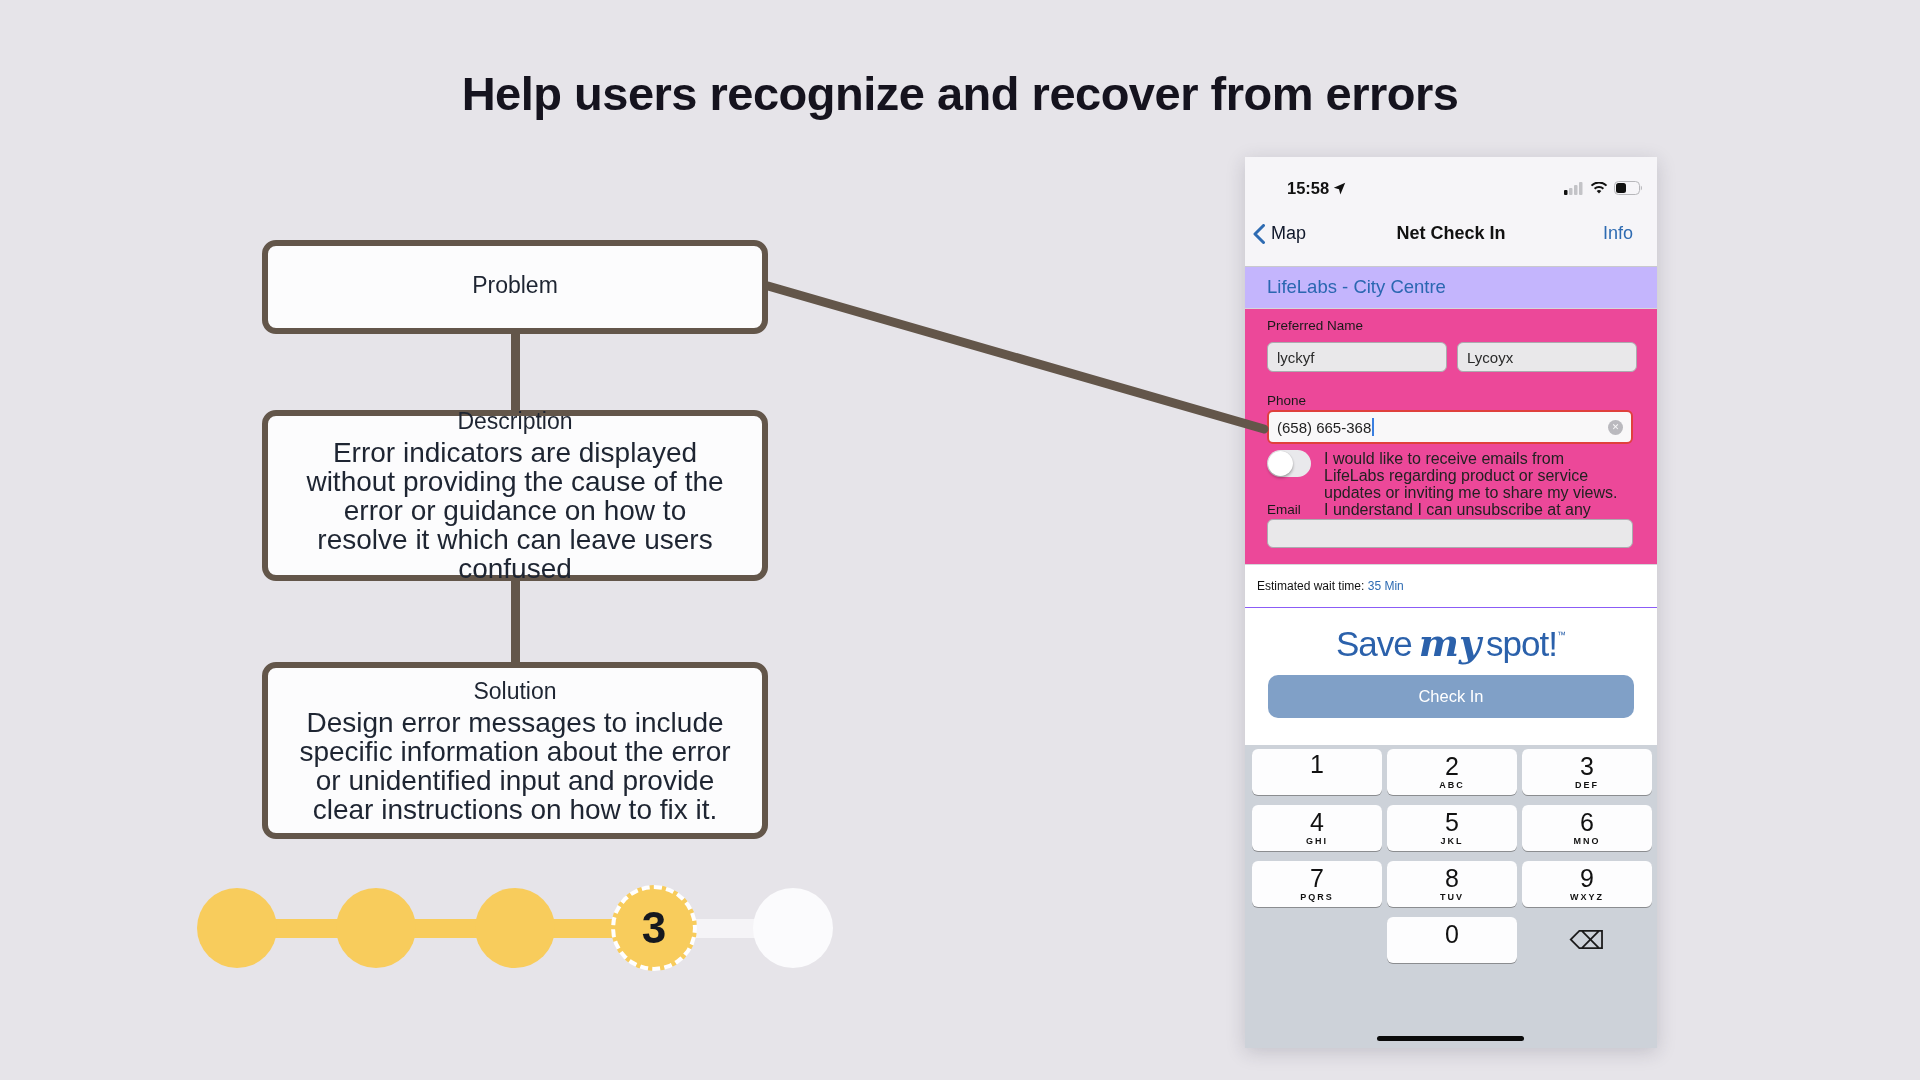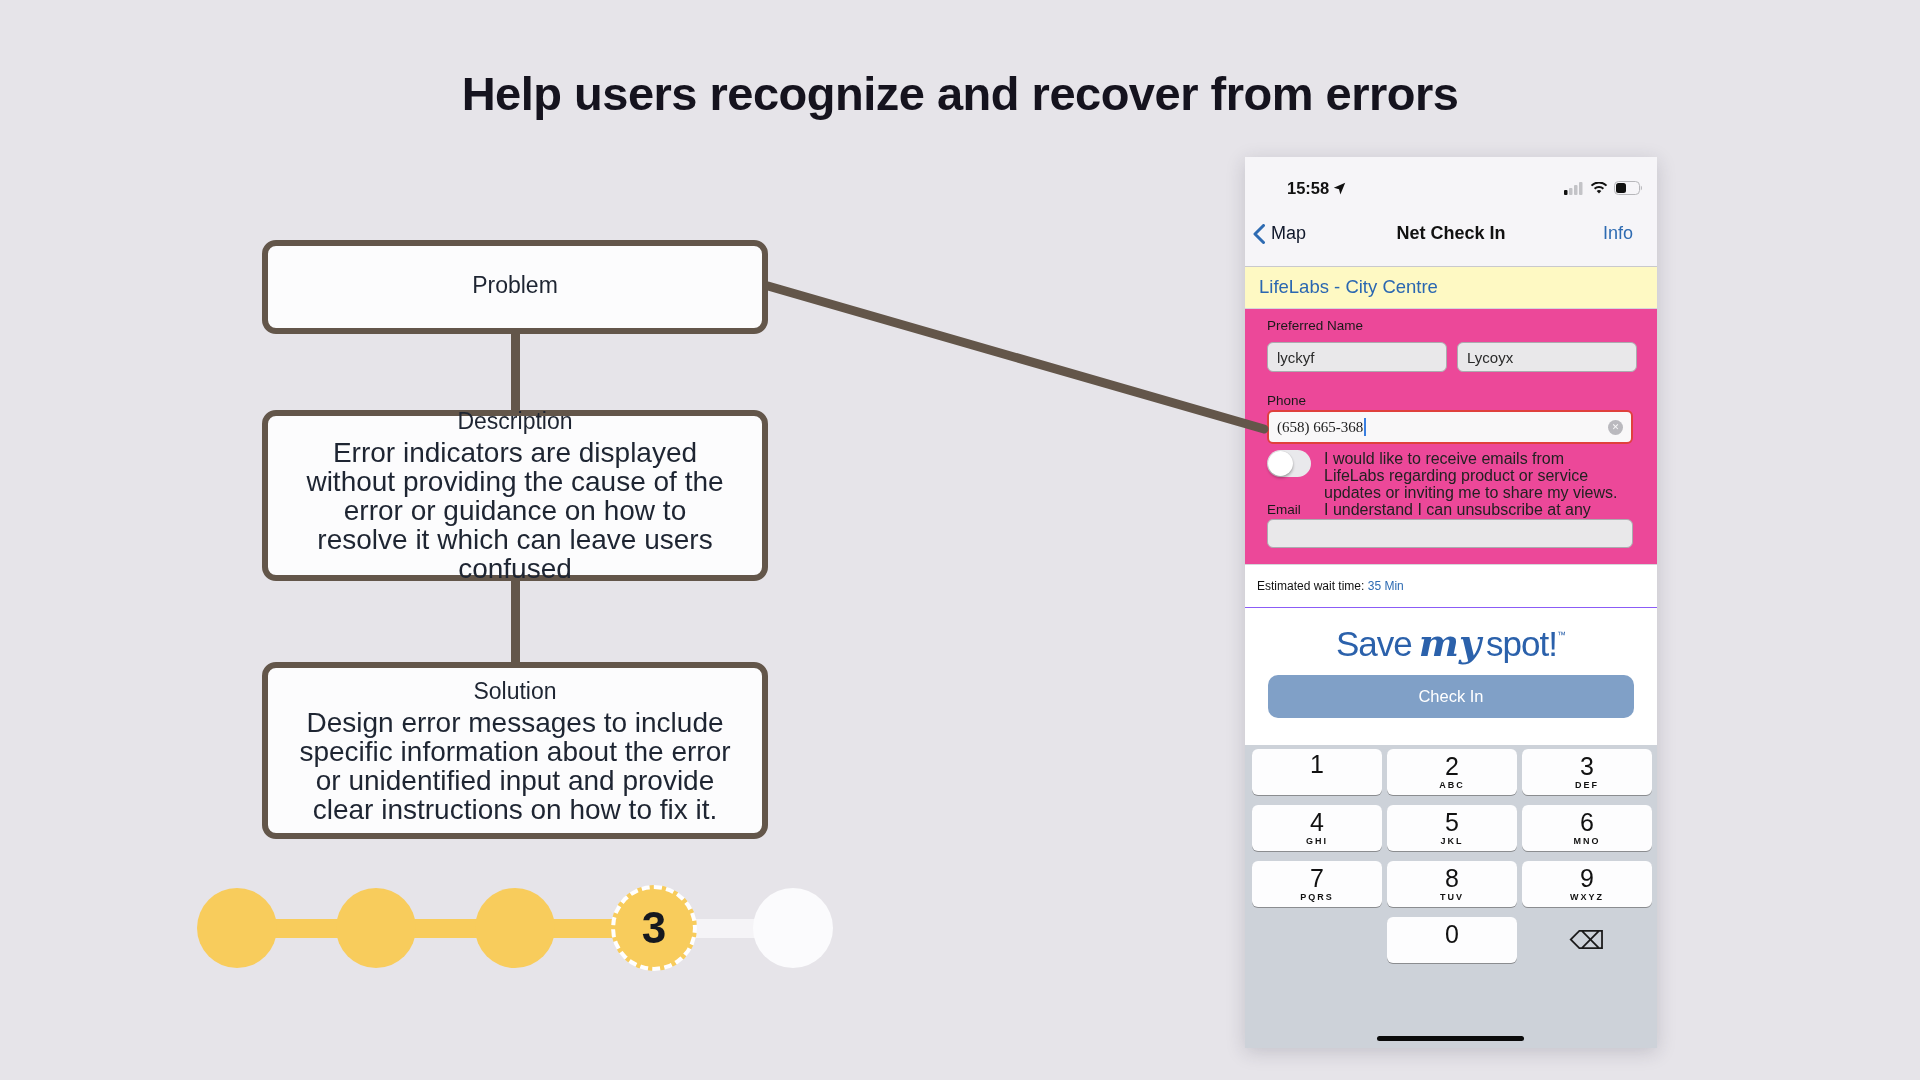--- a/index.html
+++ b/index.html
@@ -49,38 +49,38 @@
   .statusbar { position:absolute; top:16px; left:0; right:0; height:30px; display:flex; align-items:center; }
   .status-time { margin-left:42px; font-size:16.5px; font-weight:bold; color:#111; display:flex; align-items:center; gap:4px; }
   .status-icons { margin-left:auto; margin-right:14px; display:flex; align-items:center; gap:6px; }
 
   .navbar { position:absolute; left:0; right:0; top:66px; height:40px; }
   .nav-back { position:absolute; left:8px; top:0; display:flex; align-items:center; gap:6px;
     color:#0f172a; font-size:18px; cursor:pointer; }
   .nav-title { position:absolute; left:0; right:0; text-align:center; font-size:18px; font-weight:bold; color:#111; }
   .nav-info { position:absolute; right:24px; top:0; color:#2e6bb2; font-size:18px; cursor:pointer; }
 
-  .liferow { height:42px; background:#fef9c3; border-bottom:1px solid #d6d6da;
-    line-height:40px; padding-left:14px; color:#2a67b1; font-size:18.5px; }
+  .liferow { height:42px; background:#c4b5fd; border-bottom:1px solid #d6d6da;
+    line-height:40px; padding-left:22px; color:#2a67b1; font-size:18.5px; }
 
   .formsec { position:relative; height:256px; background:#ec4899; border-bottom:1px solid #d6d6da; }
   .flabel { position:absolute; left:22px; font-size:13.5px; color:#1a1a1a; }
   .lbl-name { top:9px; }
   .lbl-phone { top:84px;text-align:center; }
   .lbl-email { top:193px; }
   .ginput { position:absolute; height:30px; background:#e9e8ea; border:1px solid #ababaf;
     border-radius:6px; font-size:15px; color:#2a2a2a; padding-left:9px;
     font-family:"Liberation Sans","DejaVu Sans",sans-serif; }
   .in-first { left:22px; top:33px; width:180px; }
   .in-last { left:212px; top:33px; width:180px; }
   .in-email { left:22px; top:210px; width:366px; height:29px; }
 
   .phone-input { position:absolute; left:22px; top:101px; width:366px; height:34px;
     background:#f9f8f9; border:2px solid #e0403d; border-radius:6px;
-    display:flex; align-items:center; padding-left:8px; font-size:15px; color:#222;font-family:Liberation Serif, serif; }
+    display:flex; align-items:center; padding-left:8px; font-size:15px; color:#222; }
   .caret { display:inline-block; width:2px; height:18px; background:#3a7fe0; margin-left:1px; }
   .clear-btn { position:absolute; right:8px; top:8px; width:15px; height:15px; border-radius:50%;
     background:#bab9be; color:#f9f8f9; font-size:9px; line-height:15px; text-align:center; cursor:pointer; }
 
   .consent { position:absolute; left:22px; top:141px; display:flex; gap:13px; }
   .toggle { width:44px; height:27px; background:#e9e9ec; border-radius:14px; position:relative; cursor:pointer; flex:none; }
   .toggle .knob { position:absolute; left:1px; top:1px; width:25px; height:25px; border-radius:50%;
     background:#fff; box-shadow:0 2px 3px rgba(0,0,0,.3), 0 0 1px rgba(0,0,0,.2); }
   .consent-text { font-size:16px; line-height:17px; color:#222; width:296px; }
 

